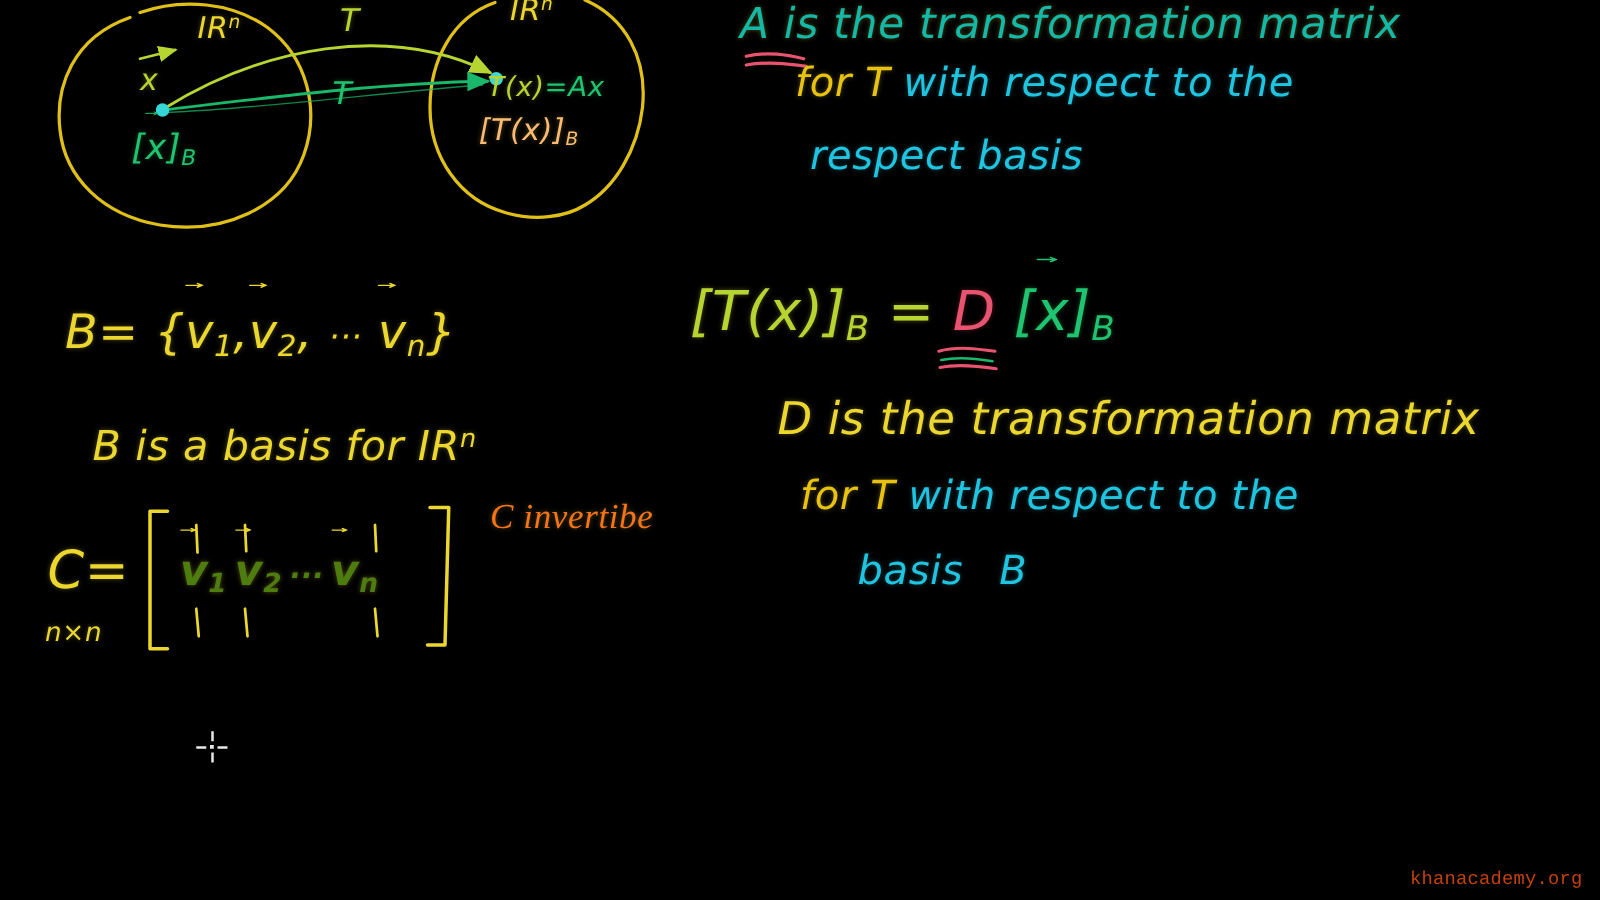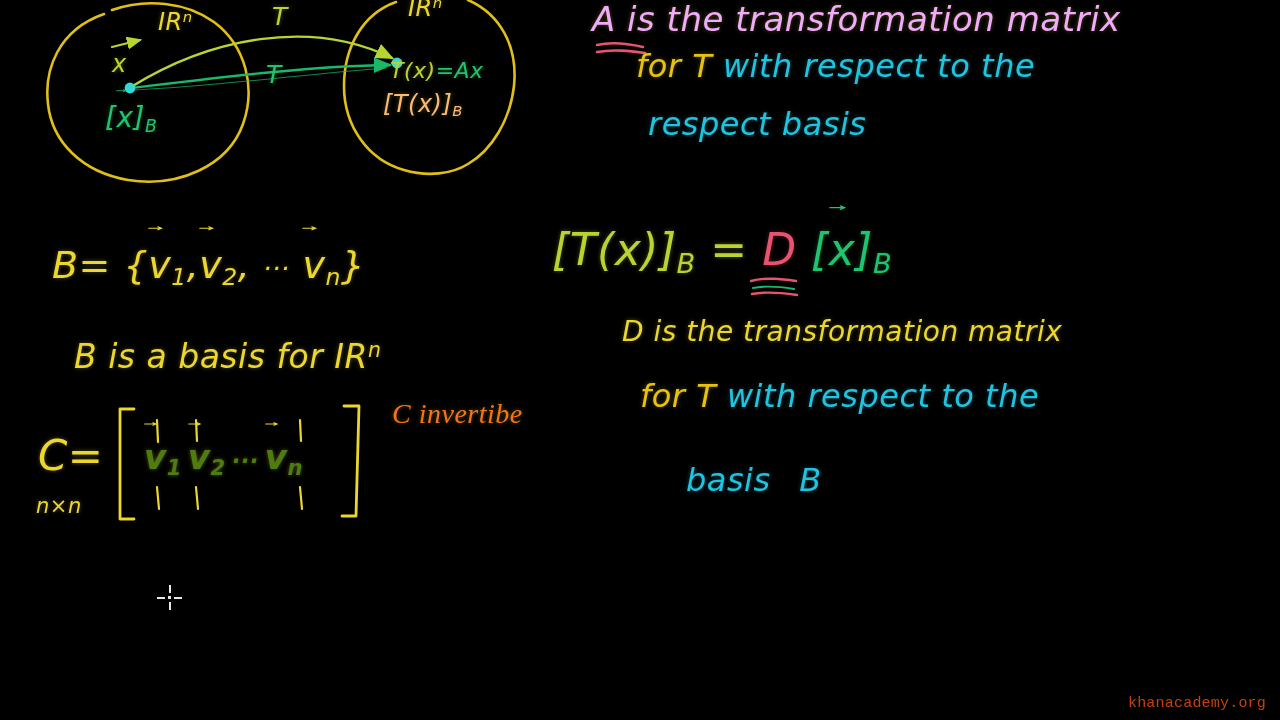--- a/index.html
+++ b/index.html
@@ -171,52 +171,52 @@
   </div>
 
   <div class="ink hand glow-y" style="left:383px; top:92px; font-size:24px; color:#fdba74;">
     <span>[</span><span>T(x)</span><span>]</span><span class="sub">B</span>
   </div>
 
   <div class="ink hand glow-y" style="left:272px; top:4px; font-size:25px; color:#b6d531;">T</div>
 
   <div class="ink hand glow-g" style="left:266px; top:62px; font-size:25px; color:#1ec46f;">T</div>
 
-  <div class="ink hand glow-y" style="left:592px; top:2px; font-size:34px; color:#f0abfc;">
+  <div class="ink hand glow-y" style="left:592px; top:2px; font-size:34px; color:#14b8a6;">
     <span>A</span>
     <span>is the transformation matrix</span>
   </div>
 
   <div class="ink hand" style="left:636px; top:50px; font-size:32px;">
     <span class="glow-y" style="color:#e8c20f;">for T</span>
     <span class="glow-c" style="color:#1fc5e0;">with respect to the</span>
   </div>
 
   <div class="ink hand glow-c" style="left:648px; top:108px; font-size:32px; color:#1fc5e0;">respect basis</div>
 
   <div class="ink hand" style="left:552px; top:228px; font-size:44px;">
     <span class="glow-y" style="color:#b6d531;"><span>[</span><span>T(x)</span><span>]</span><span class="sub">B</span></span>
     <span class="glow-y" style="color:#b6d531;">=</span>
     <span class="glow-p" style="color:#e8536f;">D</span>
     <span class="glow-g" style="color:#1ec46f;"><span>[</span><span class="vec-wrap"><span>x</span><svg class="vec-arrow" viewBox="0 0 20 6" preserveAspectRatio="none">
             <path d="M1,3 L17,3 M13,1 L18,3 L13,5" stroke="#1ec46f" stroke-width="1.4" fill="none" stroke-linecap="round"></path>
           </svg></span><span>]</span><span class="sub">B</span></span>
   </div>
 
-  <div class="ink hand glow-y" style="left:622px; top:318px; font-size:28px; color:#ecd72e;">
+  <div class="ink hand glow-y" style="left:622px; top:318px; font-size:36px; color:#ecd72e;">
     <span>D</span>
     <span>is the transformation matrix</span>
   </div>
 
   <div class="ink hand" style="left:640px; top:380px; font-size:32px;">
     <span class="glow-y" style="color:#e8c20f;">for T</span>
     <span class="glow-c" style="color:#1fc5e0;">with respect to the</span>
   </div>
 
-  <div class="ink hand glow-c" style="left:686px; top:440px; font-size:32px; color:#1fc5e0;margin-top:24px;">
+  <div class="ink hand glow-c" style="left:686px; top:440px; font-size:32px; color:#1fc5e0;">
     <span>basis</span>
     <span style="margin-left:18px;">B</span>
   </div>
 
   <div class="ink hand glow-y" style="left:52px; top:246px; font-size:38px; color:#ecd72e;">
     <span>B</span><span>=</span>
     <span>{</span><span class="vec-wrap"><span>v</span><svg class="vec-arrow" viewBox="0 0 20 6" preserveAspectRatio="none">
           <path d="M1,3 L17,3 M13,1 L18,3 L13,5" stroke="#ecd72e" stroke-width="1.5" fill="none" stroke-linecap="round"></path>
         </svg></span><span class="sub">1</span><span>,</span><span class="vec-wrap"><span>v</span><svg class="vec-arrow" viewBox="0 0 20 6" preserveAspectRatio="none">
           <path d="M1,3 L17,3 M13,1 L18,3 L13,5" stroke="#ecd72e" stroke-width="1.5" fill="none" stroke-linecap="round"></path>

